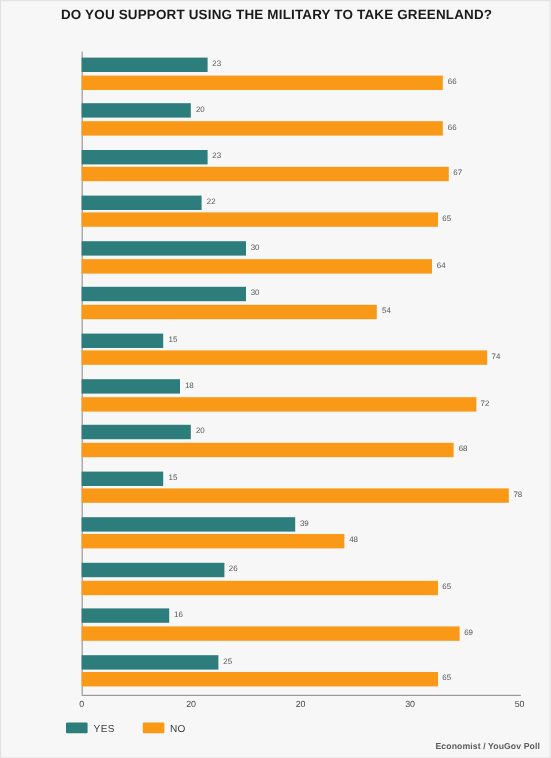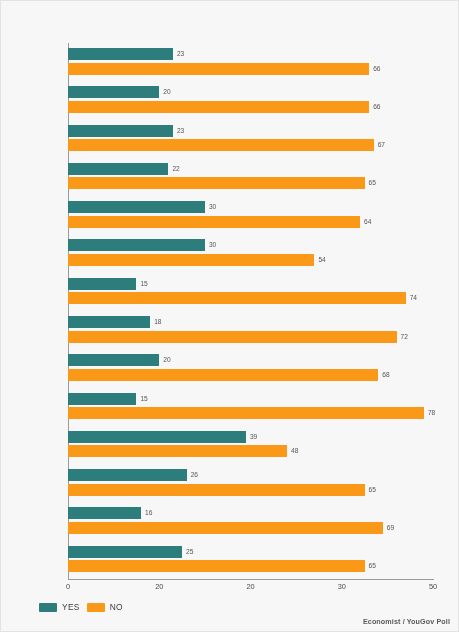--- a/index.html
+++ b/index.html
@@ -91,22 +91,23 @@
   #legend {
     position: absolute;
     left: 38px;
     top: 601px;
     display: flex;
     align-items: center;
     gap: 7px;
   }
   .legend-item {
     display: flex;
-    align-items: flex-end;
+    align-items: flex-start;
     gap: 5px;
+    margin-left: 16px;
   }
   .legend-swatch {
     width: 18px;
     height: 9px;
     border-radius: 1px;
   }
   .legend-swatch.yes { background: #2e7d7d; }
   .legend-swatch.no  { background: #fa9917; }
   .legend-label {
     font-size: 8.4px;
@@ -121,20 +122,21 @@
     font-weight: bold;
     color: #5a5a5a;
     letter-spacing: 0.1px;
   }
 </style>
 </head>
 <body>
 
 <div id="chart-root">
 
+  <div id="chart-title">DO YOU SUPPORT USING THE MILITARY TO TAKE GREENLAND?</div>
 
   <div id="axis-vline"></div>
   <div id="axis-hline"></div>
 
   <div id="plot-area">
       <div class="group" style="top: 0px;">
         <div class="bar-row" style="top: 5px; width: 365px;">
           <div class="bar yes" style="width: 104.938px; background: rgb(46, 125, 125);"></div>
           <div class="bar-value" style="left: 108.938px;">23</div>
         </div>

